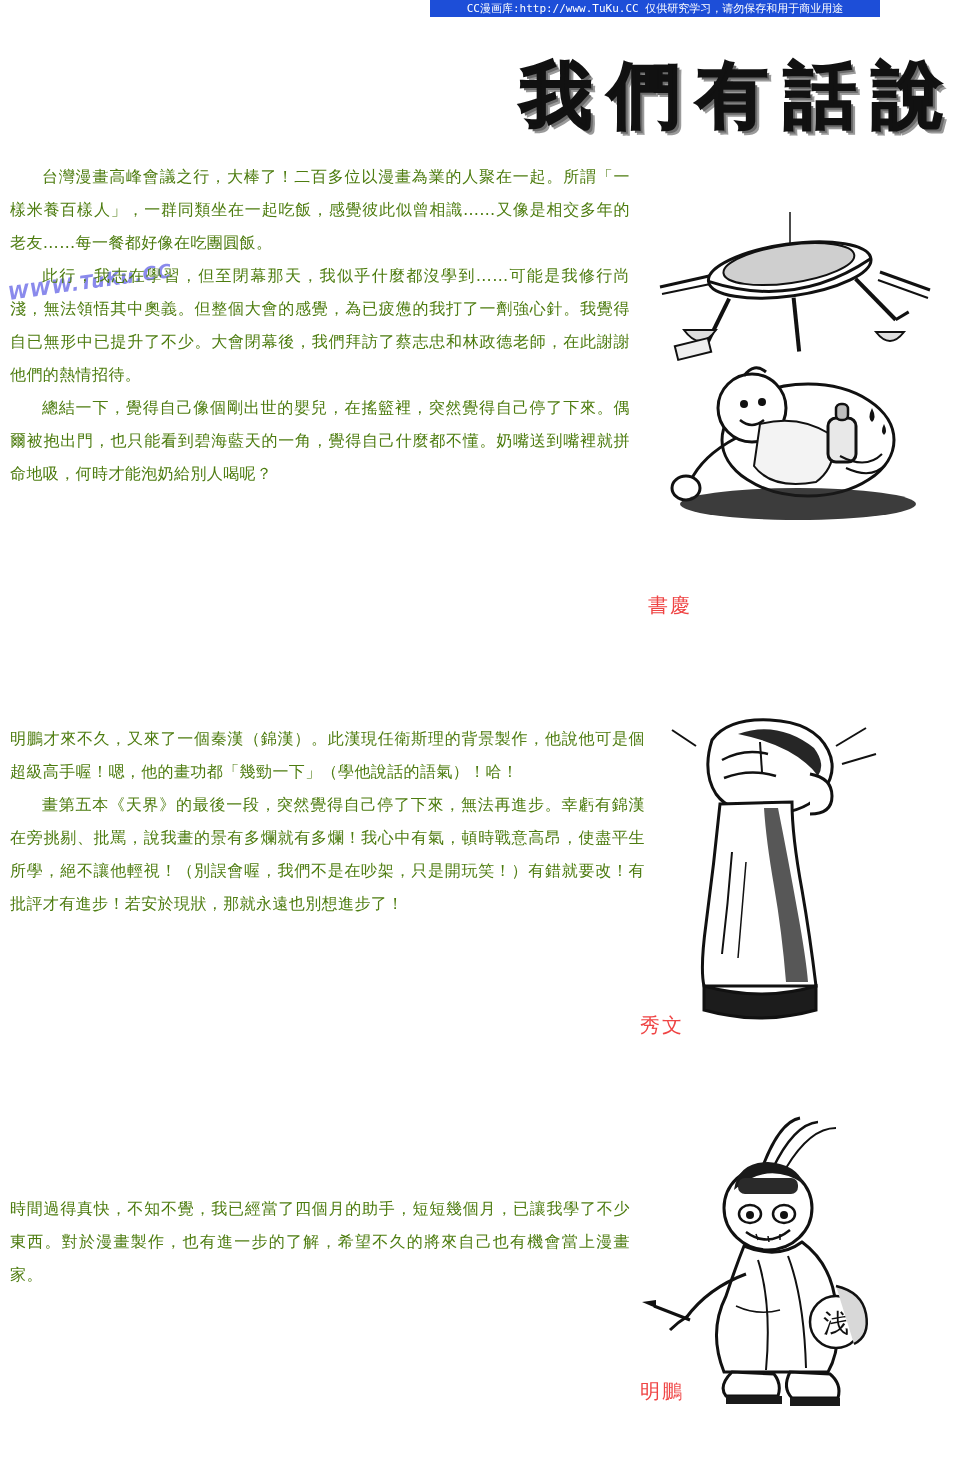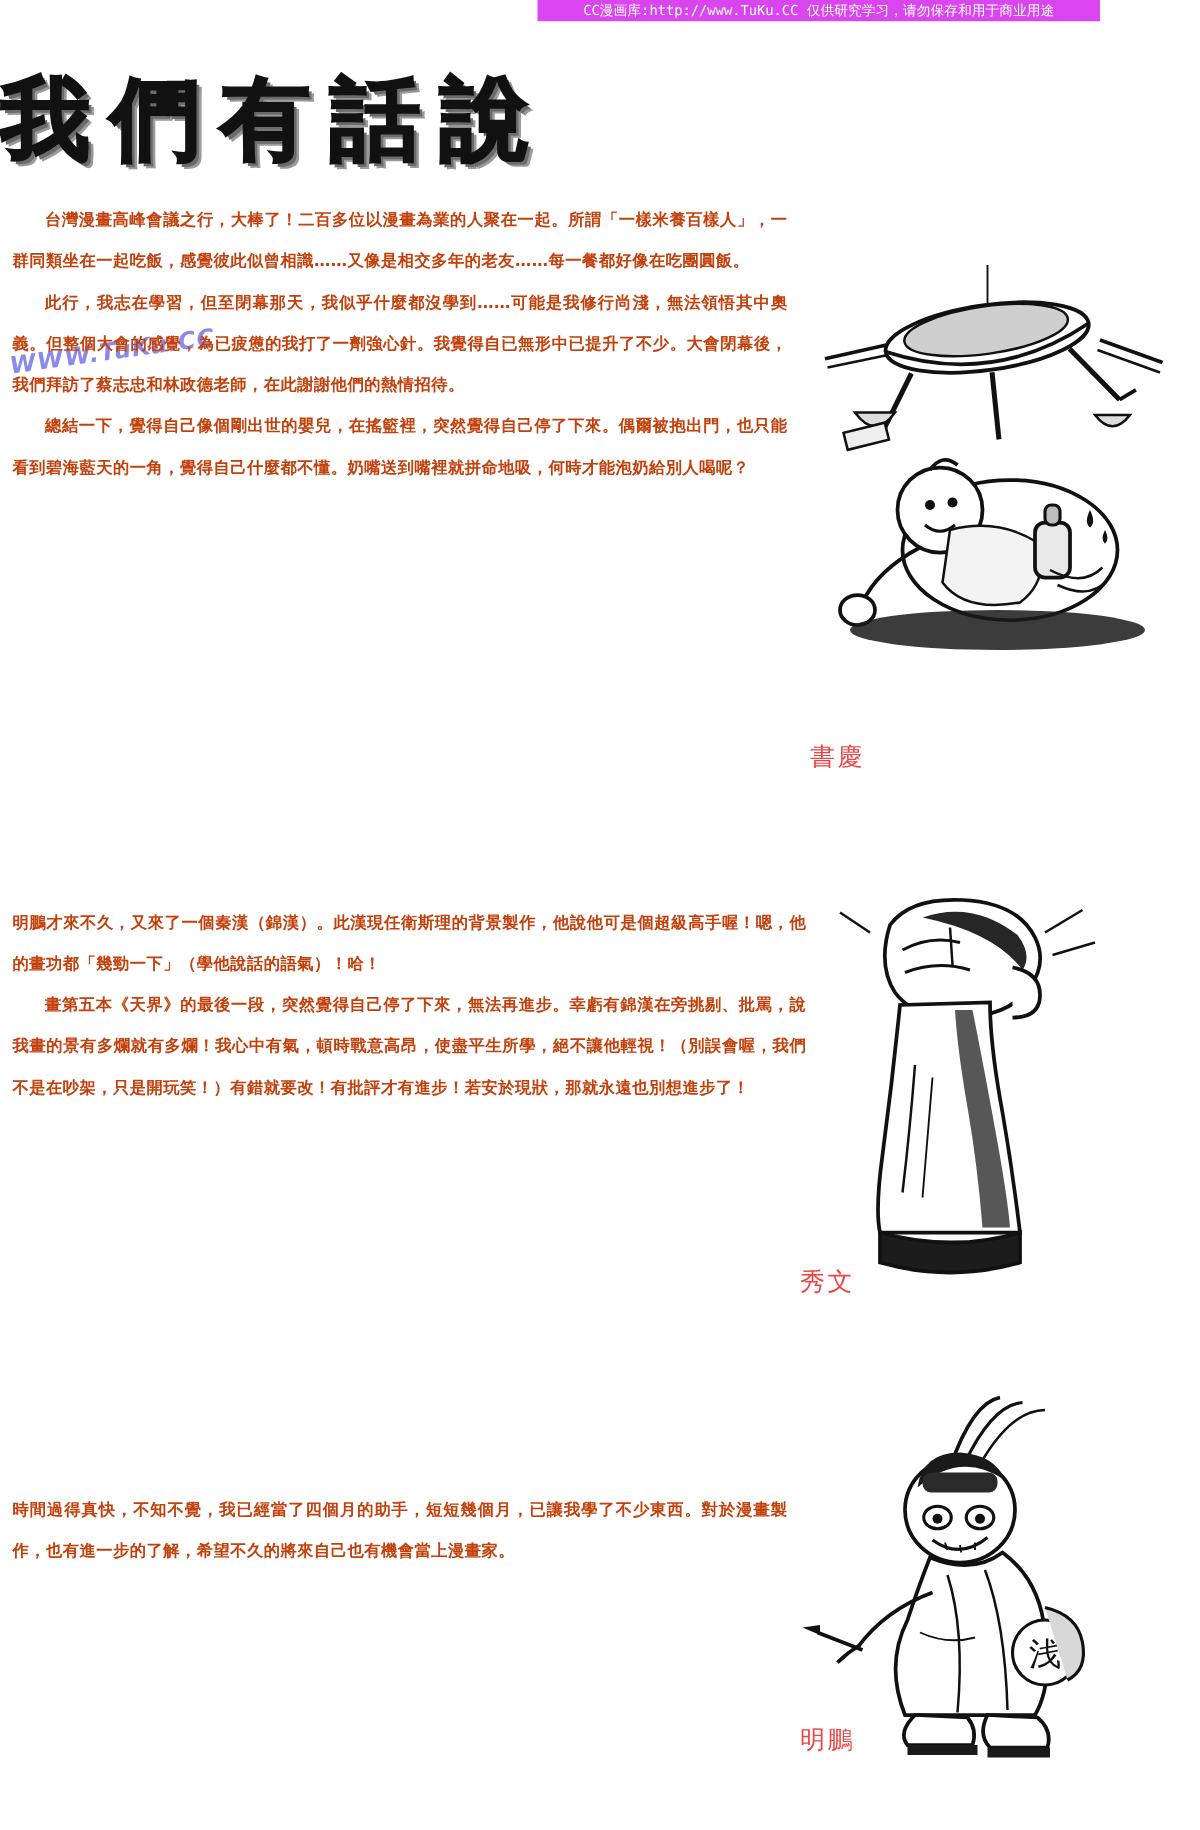--- a/index.html
+++ b/index.html
@@ -16,21 +16,21 @@
     overflow: hidden;
   }
 
   
   .watermark-bar {
     position: absolute;
     top: 0;
     left: 430px;
     width: 450px;
     height: 17px;
-    background: #d946ef;
+    background: #1d4ed8;
     color: #ffffff;
     font-size: 11px;
     font-family: "DejaVu Sans Mono", "Liberation Mono", monospace;
     letter-spacing: 0px;
     line-height: 17px;
     text-align: center;
     white-space: nowrap;
     overflow: hidden;
   }
 
@@ -49,45 +49,44 @@
     letter-spacing: 1px;
     pointer-events: none;
   }
 
   
   .page-title {
     position: absolute;
     top: 48px;
     left: 0;
     width: 960px;
-    text-align: left;
+    text-align: right;
     font-family: "DejaVu Sans", sans-serif;
     font-weight: bold;
     font-size: 72px;
     letter-spacing: 16px;
     color: #111111;
     text-shadow:
        3px 3px 0 #6b6b6b,
        5px 5px 0 #9a9a9a,
       -1px -1px 0 #ffffff;
     -webkit-text-stroke: 2px #111;
   }
 
   
   .article {
     position: absolute;
   }
   .article-text {
     font-family: "DejaVu Sans", "Liberation Sans", sans-serif;
-    font-size: 13px;
+    font-size: 16px;
     line-height: 33px;
-    color: #c2410c;
+    color: #4d7c0f;
     text-align: justify;
     letter-spacing: 0.4px;
-    font-weight: bold;
   }
   .article-text p {
     margin: 0;
   }
   .indent {
     text-indent: 2em;
   }
 
   
   #article-1 { top: 160px; left: 10px; width: 620px; }

